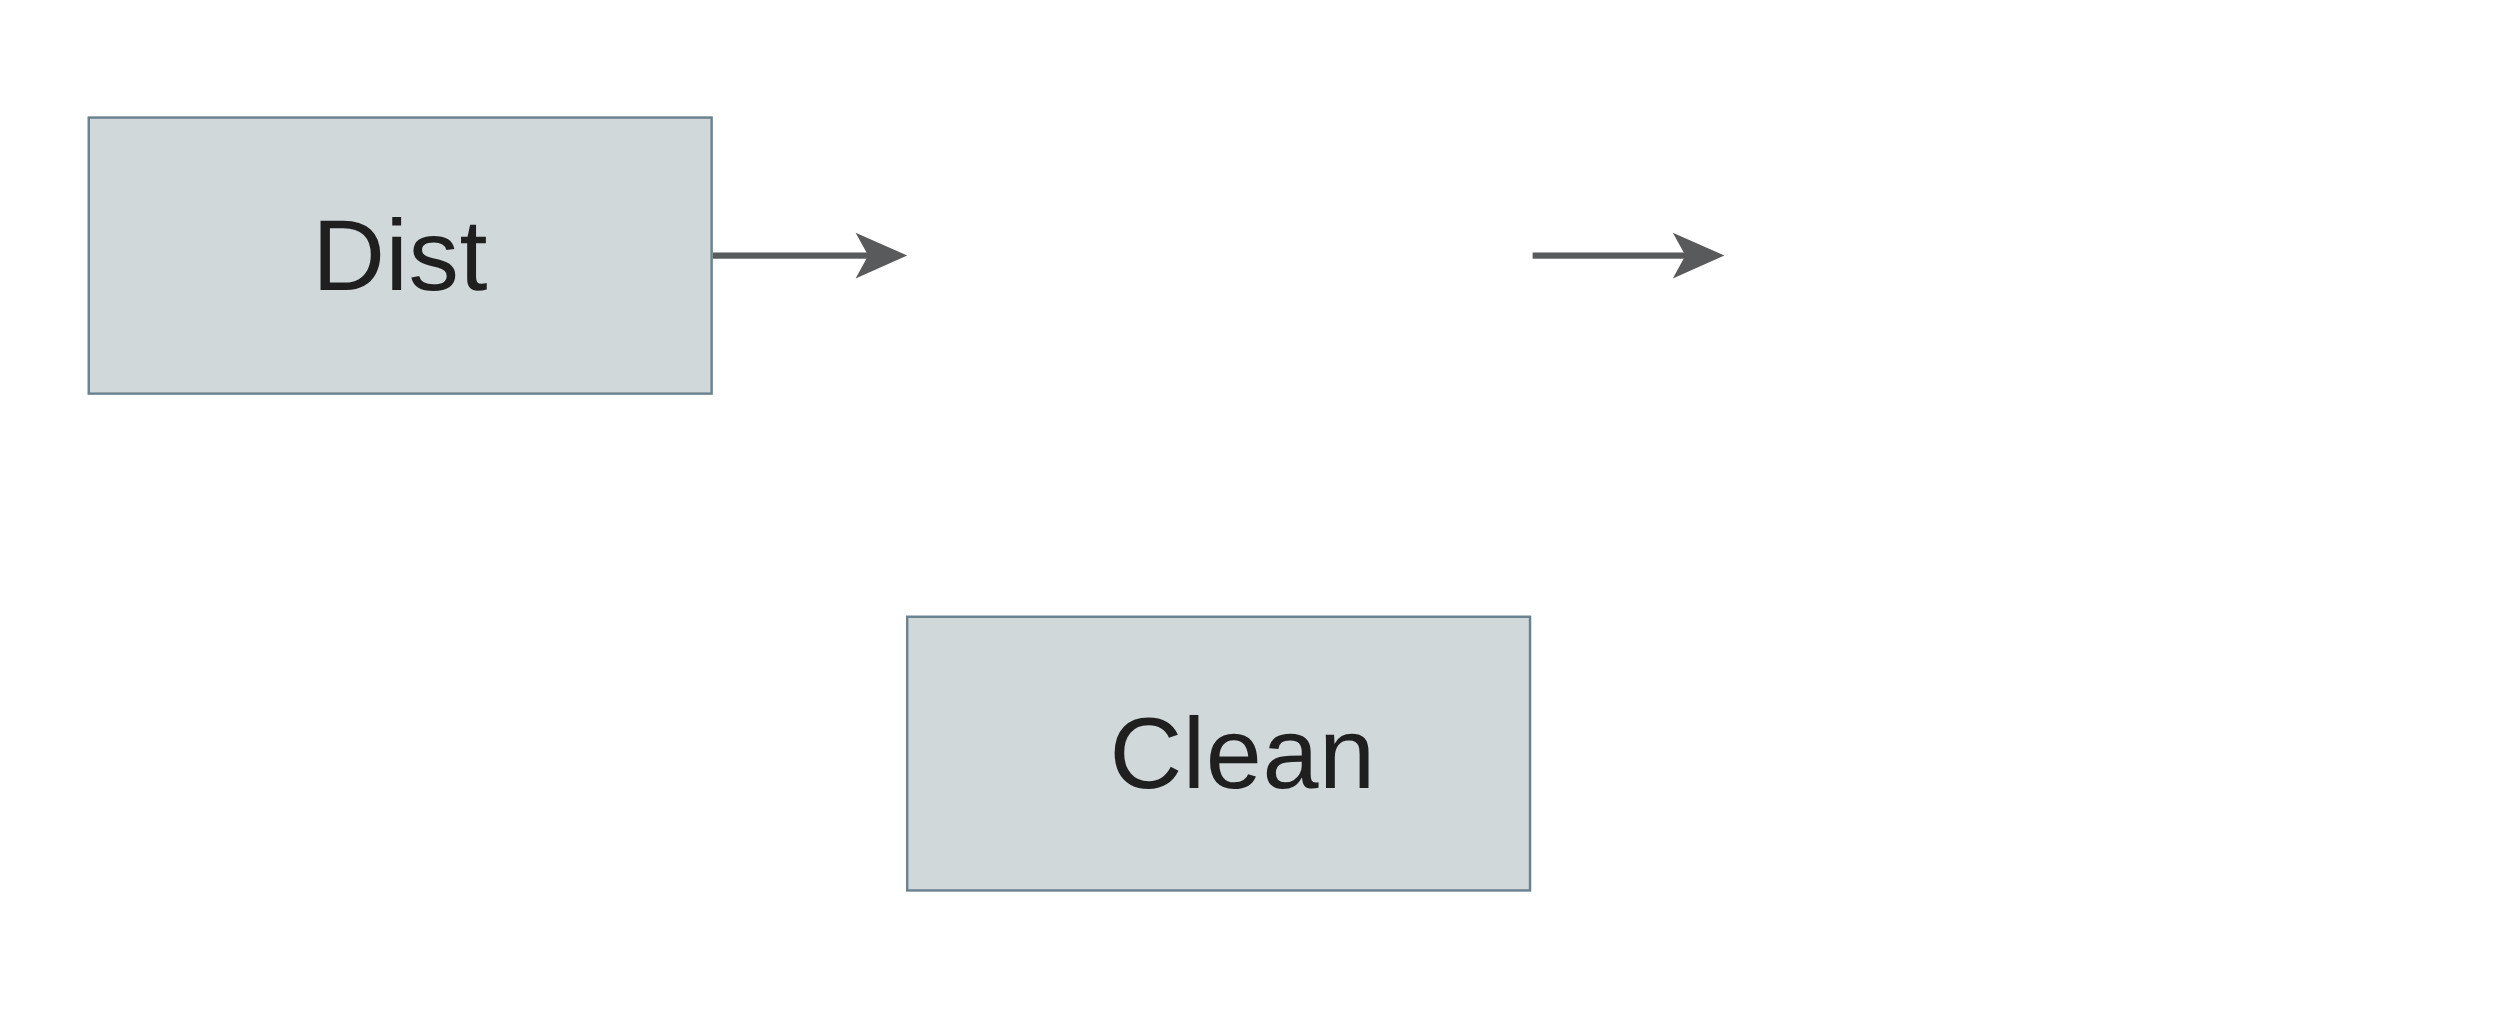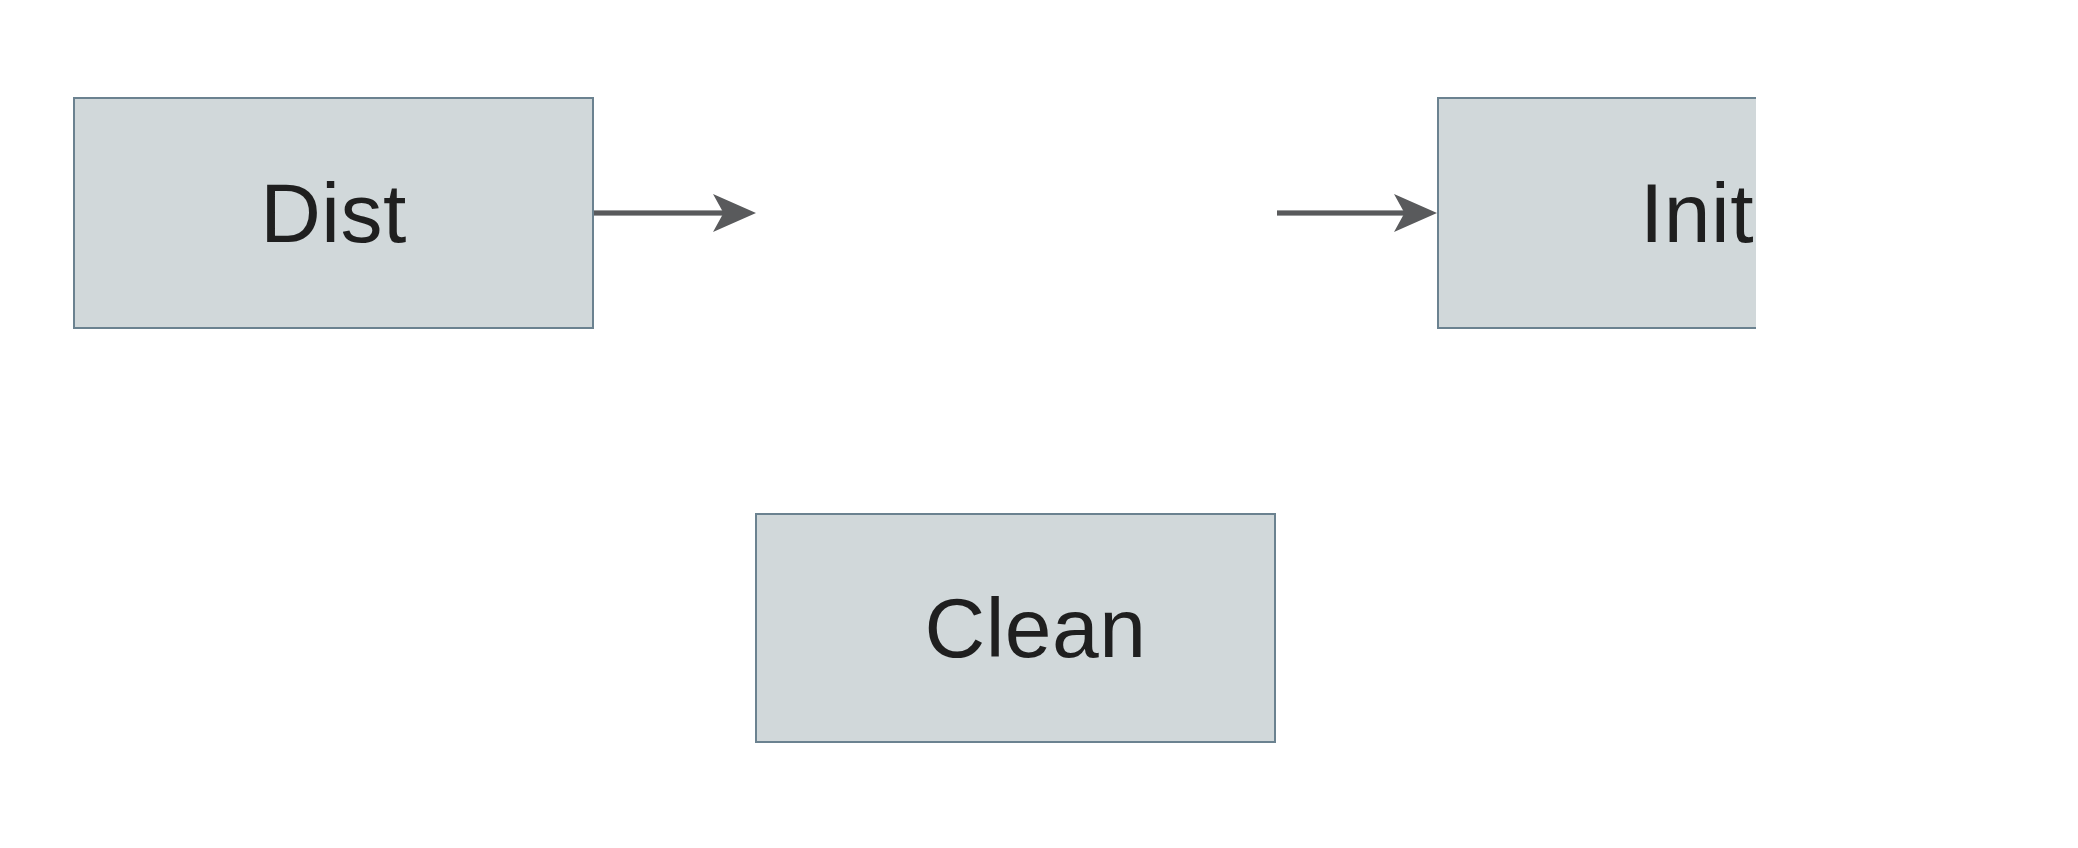--- a/index.html
+++ b/index.html
@@ -62,21 +62,18 @@
   </div>
 
 
   <div class="edge edge-2">
     <svg viewBox="0 0 160 60" preserveAspectRatio="none">
       <rect class="stroke" x="0" y="27.4" width="131" height="5.2"></rect>
       <polygon class="stroke" points="160,30 117,11 127.5,30 117,49"></polygon>
     </svg>
   </div>
 
-  <div class="node node-init">
-    <span class="node-label">Init</span>
-  </div>
 
   <div class="node node-clean">
     <span class="node-label">Clean</span>
   </div>
 
 </div>
 
 </body></html>

